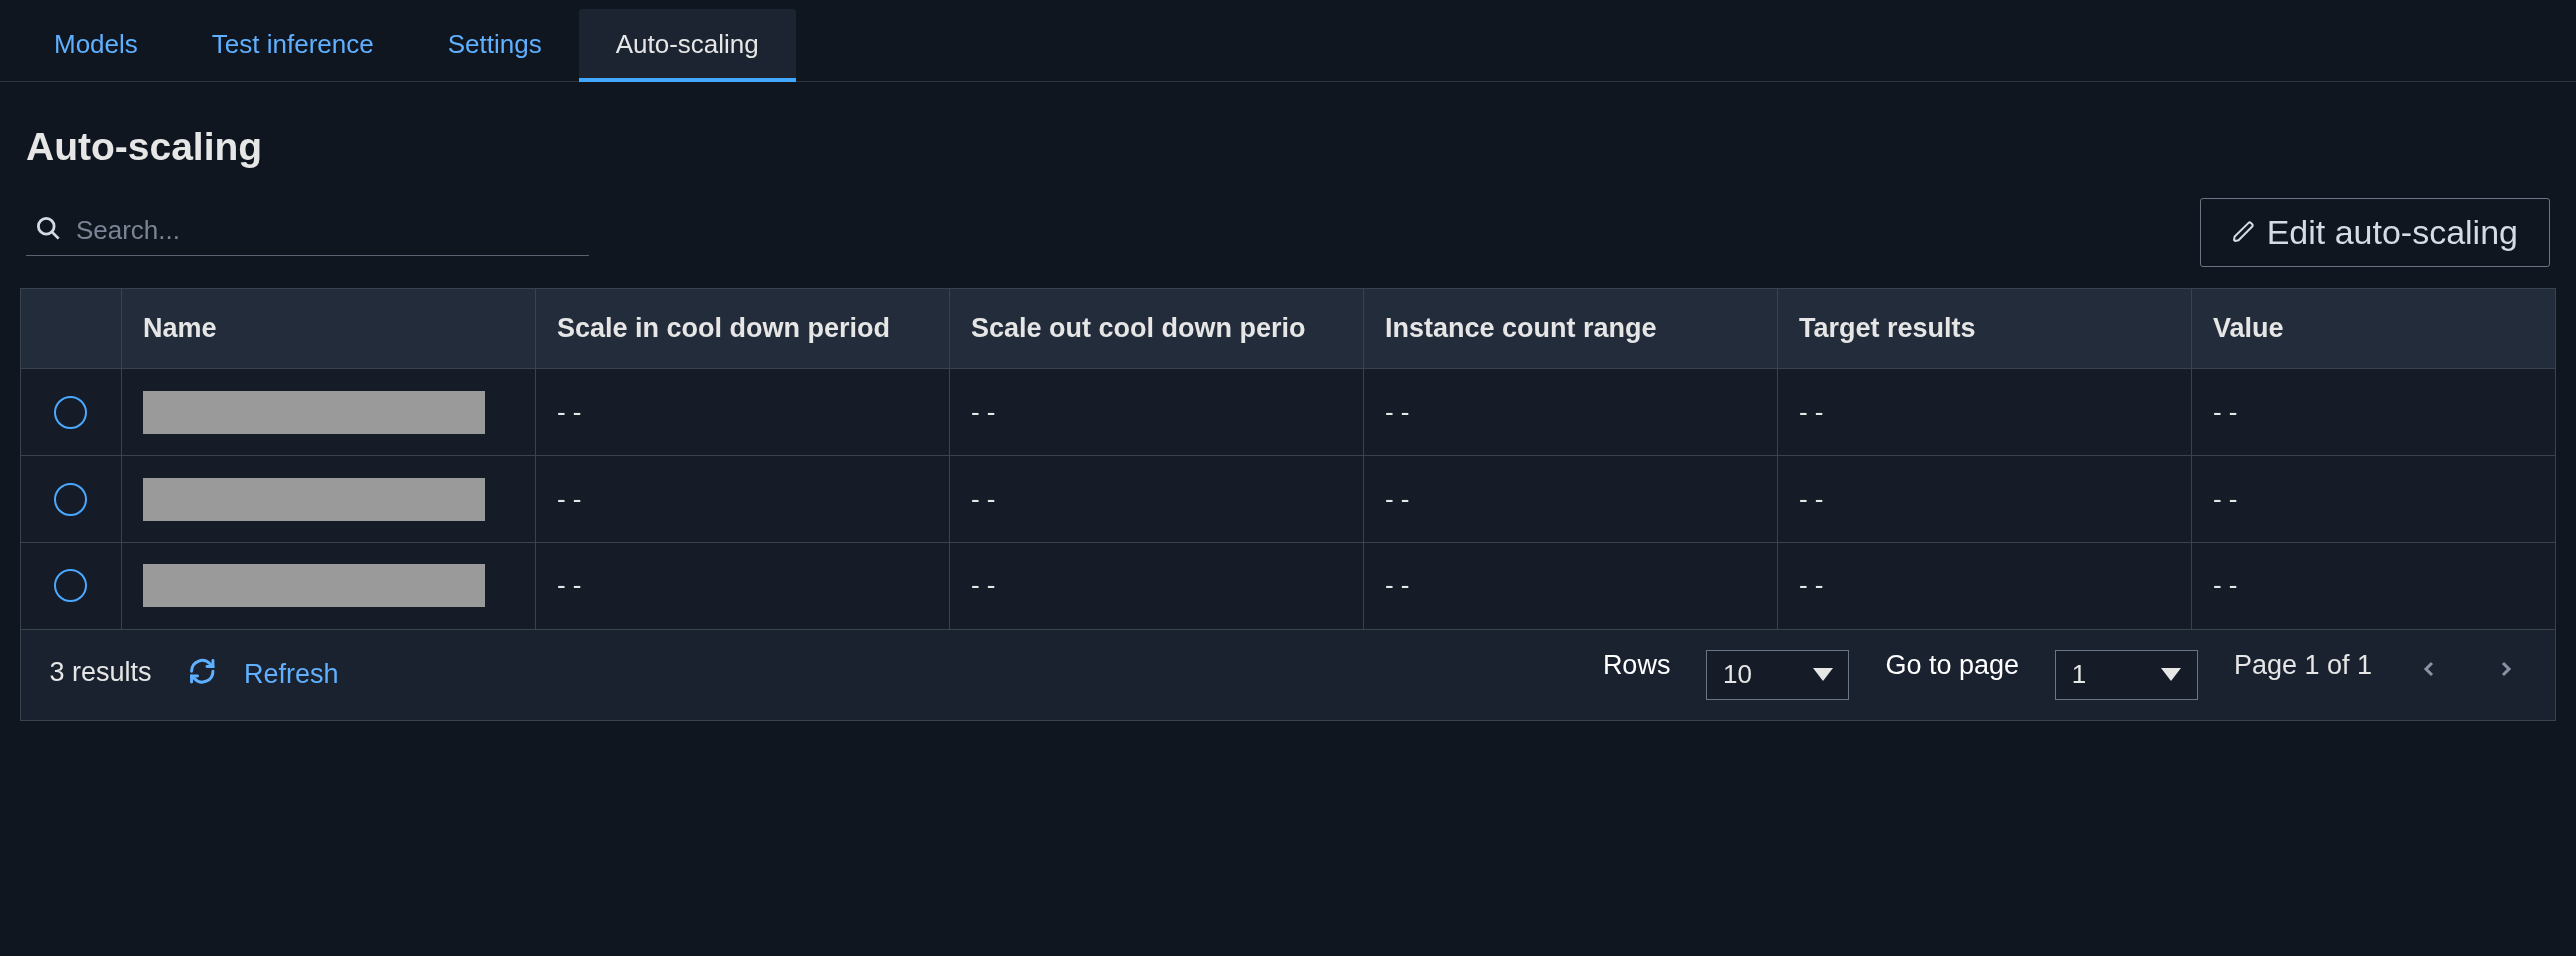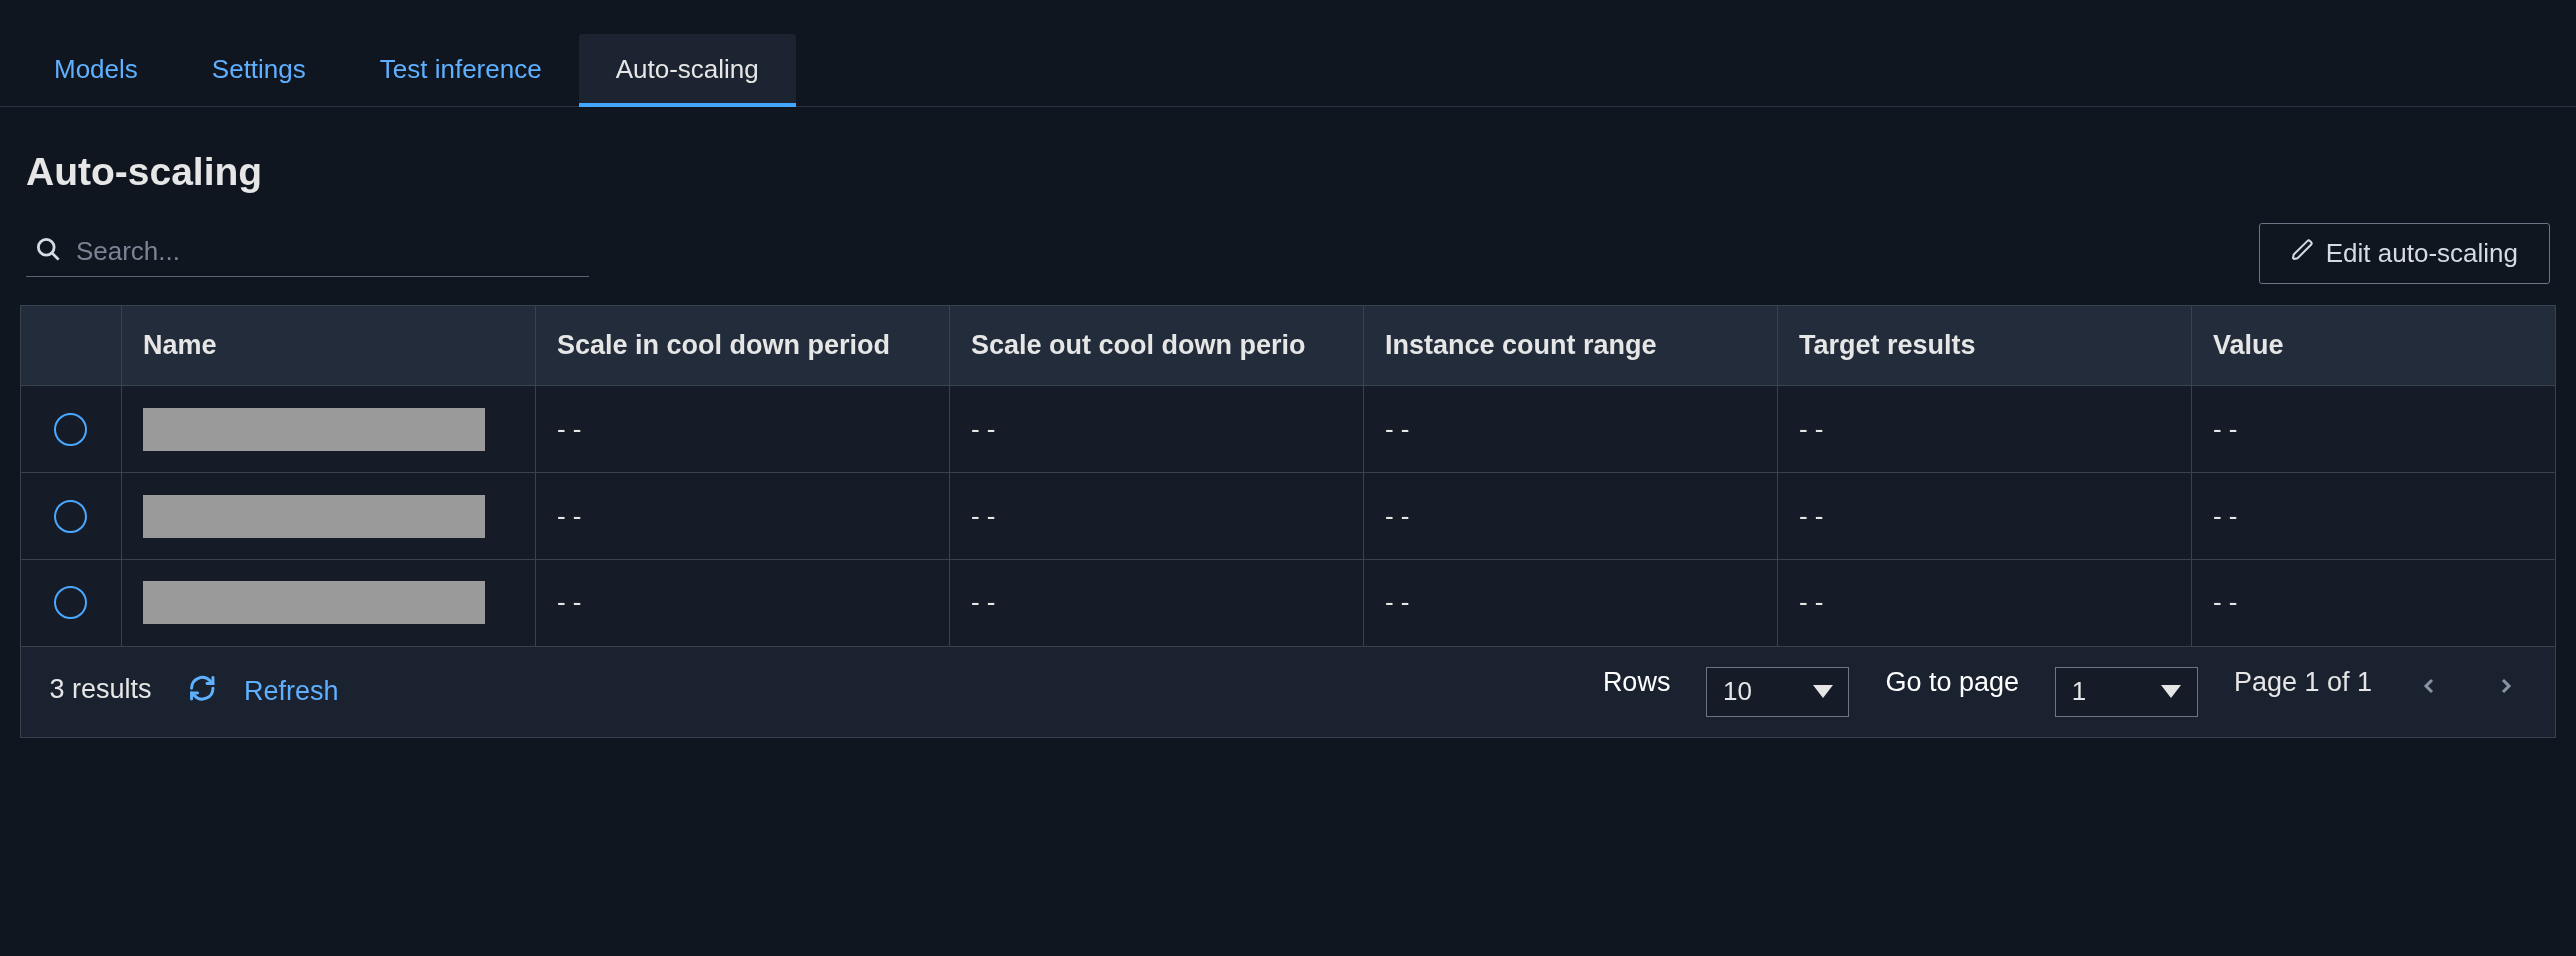--- a/index.html
+++ b/index.html
@@ -13,21 +13,21 @@
   }
   body { padding: 0 0 0 0; }
 
   
   .tabs {
     display: flex;
     gap: 0;
     align-items: flex-end;
     border-bottom: 1.4px solid #2a3341;
     padding: 0 17px;
-    height: 107px;
+    height: 82px;
   }
   .tab {
     padding: 20px 37px 21.4px 37px;
     color: #5fb0ff;
     cursor: pointer;
     font-size: 26px;
     position: relative;
   }
   .tab.active {
     color: #e6e6e6;
@@ -76,21 +76,21 @@
   }
   .search-input::placeholder { color: #7b8494; }
 
   .edit-btn {
     display: flex;
     align-items: center;
     gap: 11px;
     background: transparent;
     border: 1.4px solid #6b7585;
     color: #d5dbe3;
-    font-size: 26px;
+    font-size: 34px;
     padding: 14.3px 31px;
     cursor: pointer;
     border-radius: 2.9px;
     text-align: center;
   }
 
   
   .table-wrap {
     margin: 0 20px;
     border: 1.4px solid #39424f;
@@ -204,22 +204,22 @@
     cursor: pointer;
     padding: 7.1px 8.6px;
   }
   .pager-btn svg { display: block; }
 </style>
 </head>
 <body>
 
 <div class="tabs">
   <div class="tab">Models</div>
+  <div class="tab">Test inference</div>
   <div class="tab">Settings</div>
-  <div class="tab">Test inference</div>
   <div class="tab active">Auto-scaling</div>
 </div>
 
 <h1 class="page-title">Auto-scaling</h1>
 
 <div class="toolbar">
   <div class="search-wrap">
     <span>
       <svg width="27" height="27" viewBox="0 0 24 24" fill="none" stroke="#d5dbe3" stroke-width="2.5">
         <circle cx="10" cy="10" r="7"></circle>

